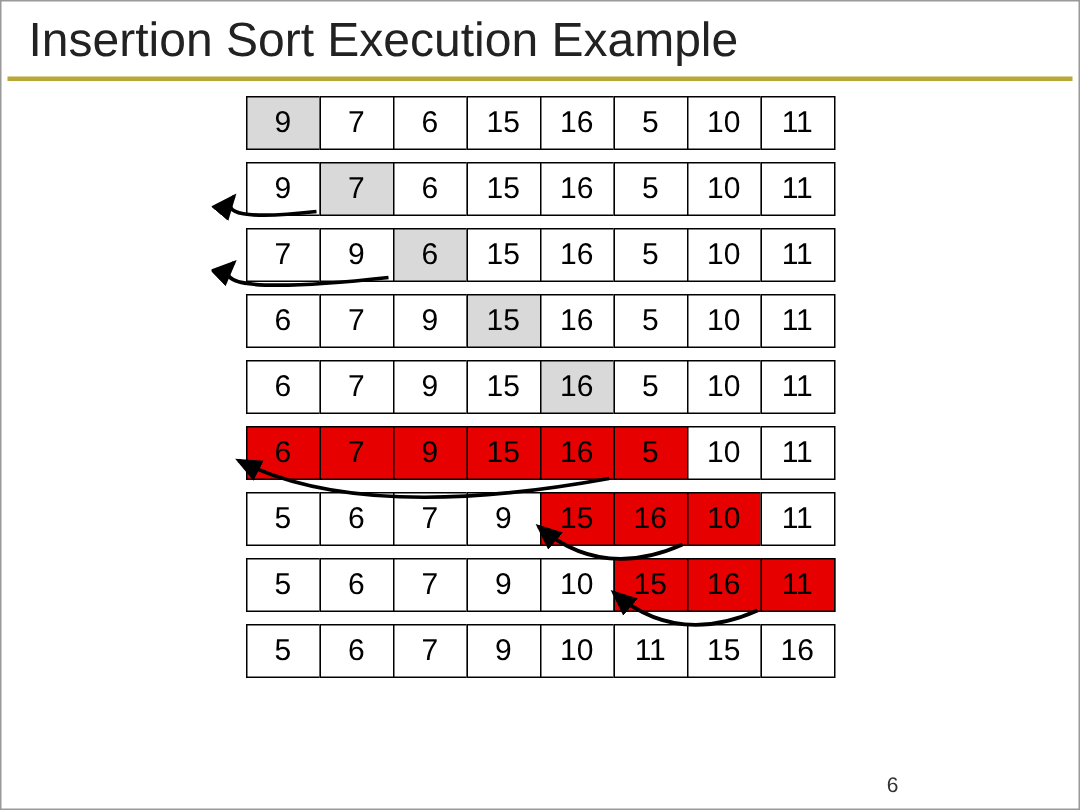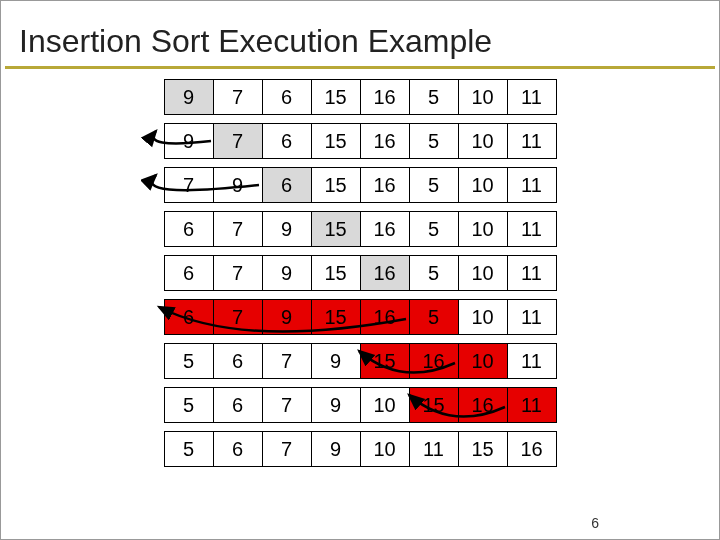--- a/index.html
+++ b/index.html
@@ -8,21 +8,21 @@
     width: 720px;
     height: 540px;
     font-family: Arial, sans-serif;
     background: #fff;
     position: relative;
     box-sizing: border-box;
     border: 1px solid #999;
   }
   .title {
     font-size: 32px;
-    padding: 22px 18px 6px 18px;
+    padding: 7px 18px 6px 18px;
     color: #222;
     font-weight: normal;
   }
   .underline {
     height: 3px;
     background: #b8a838;
     margin: 0 4px 10px 4px;
   }
   .table-wrap {
     display: flex;

